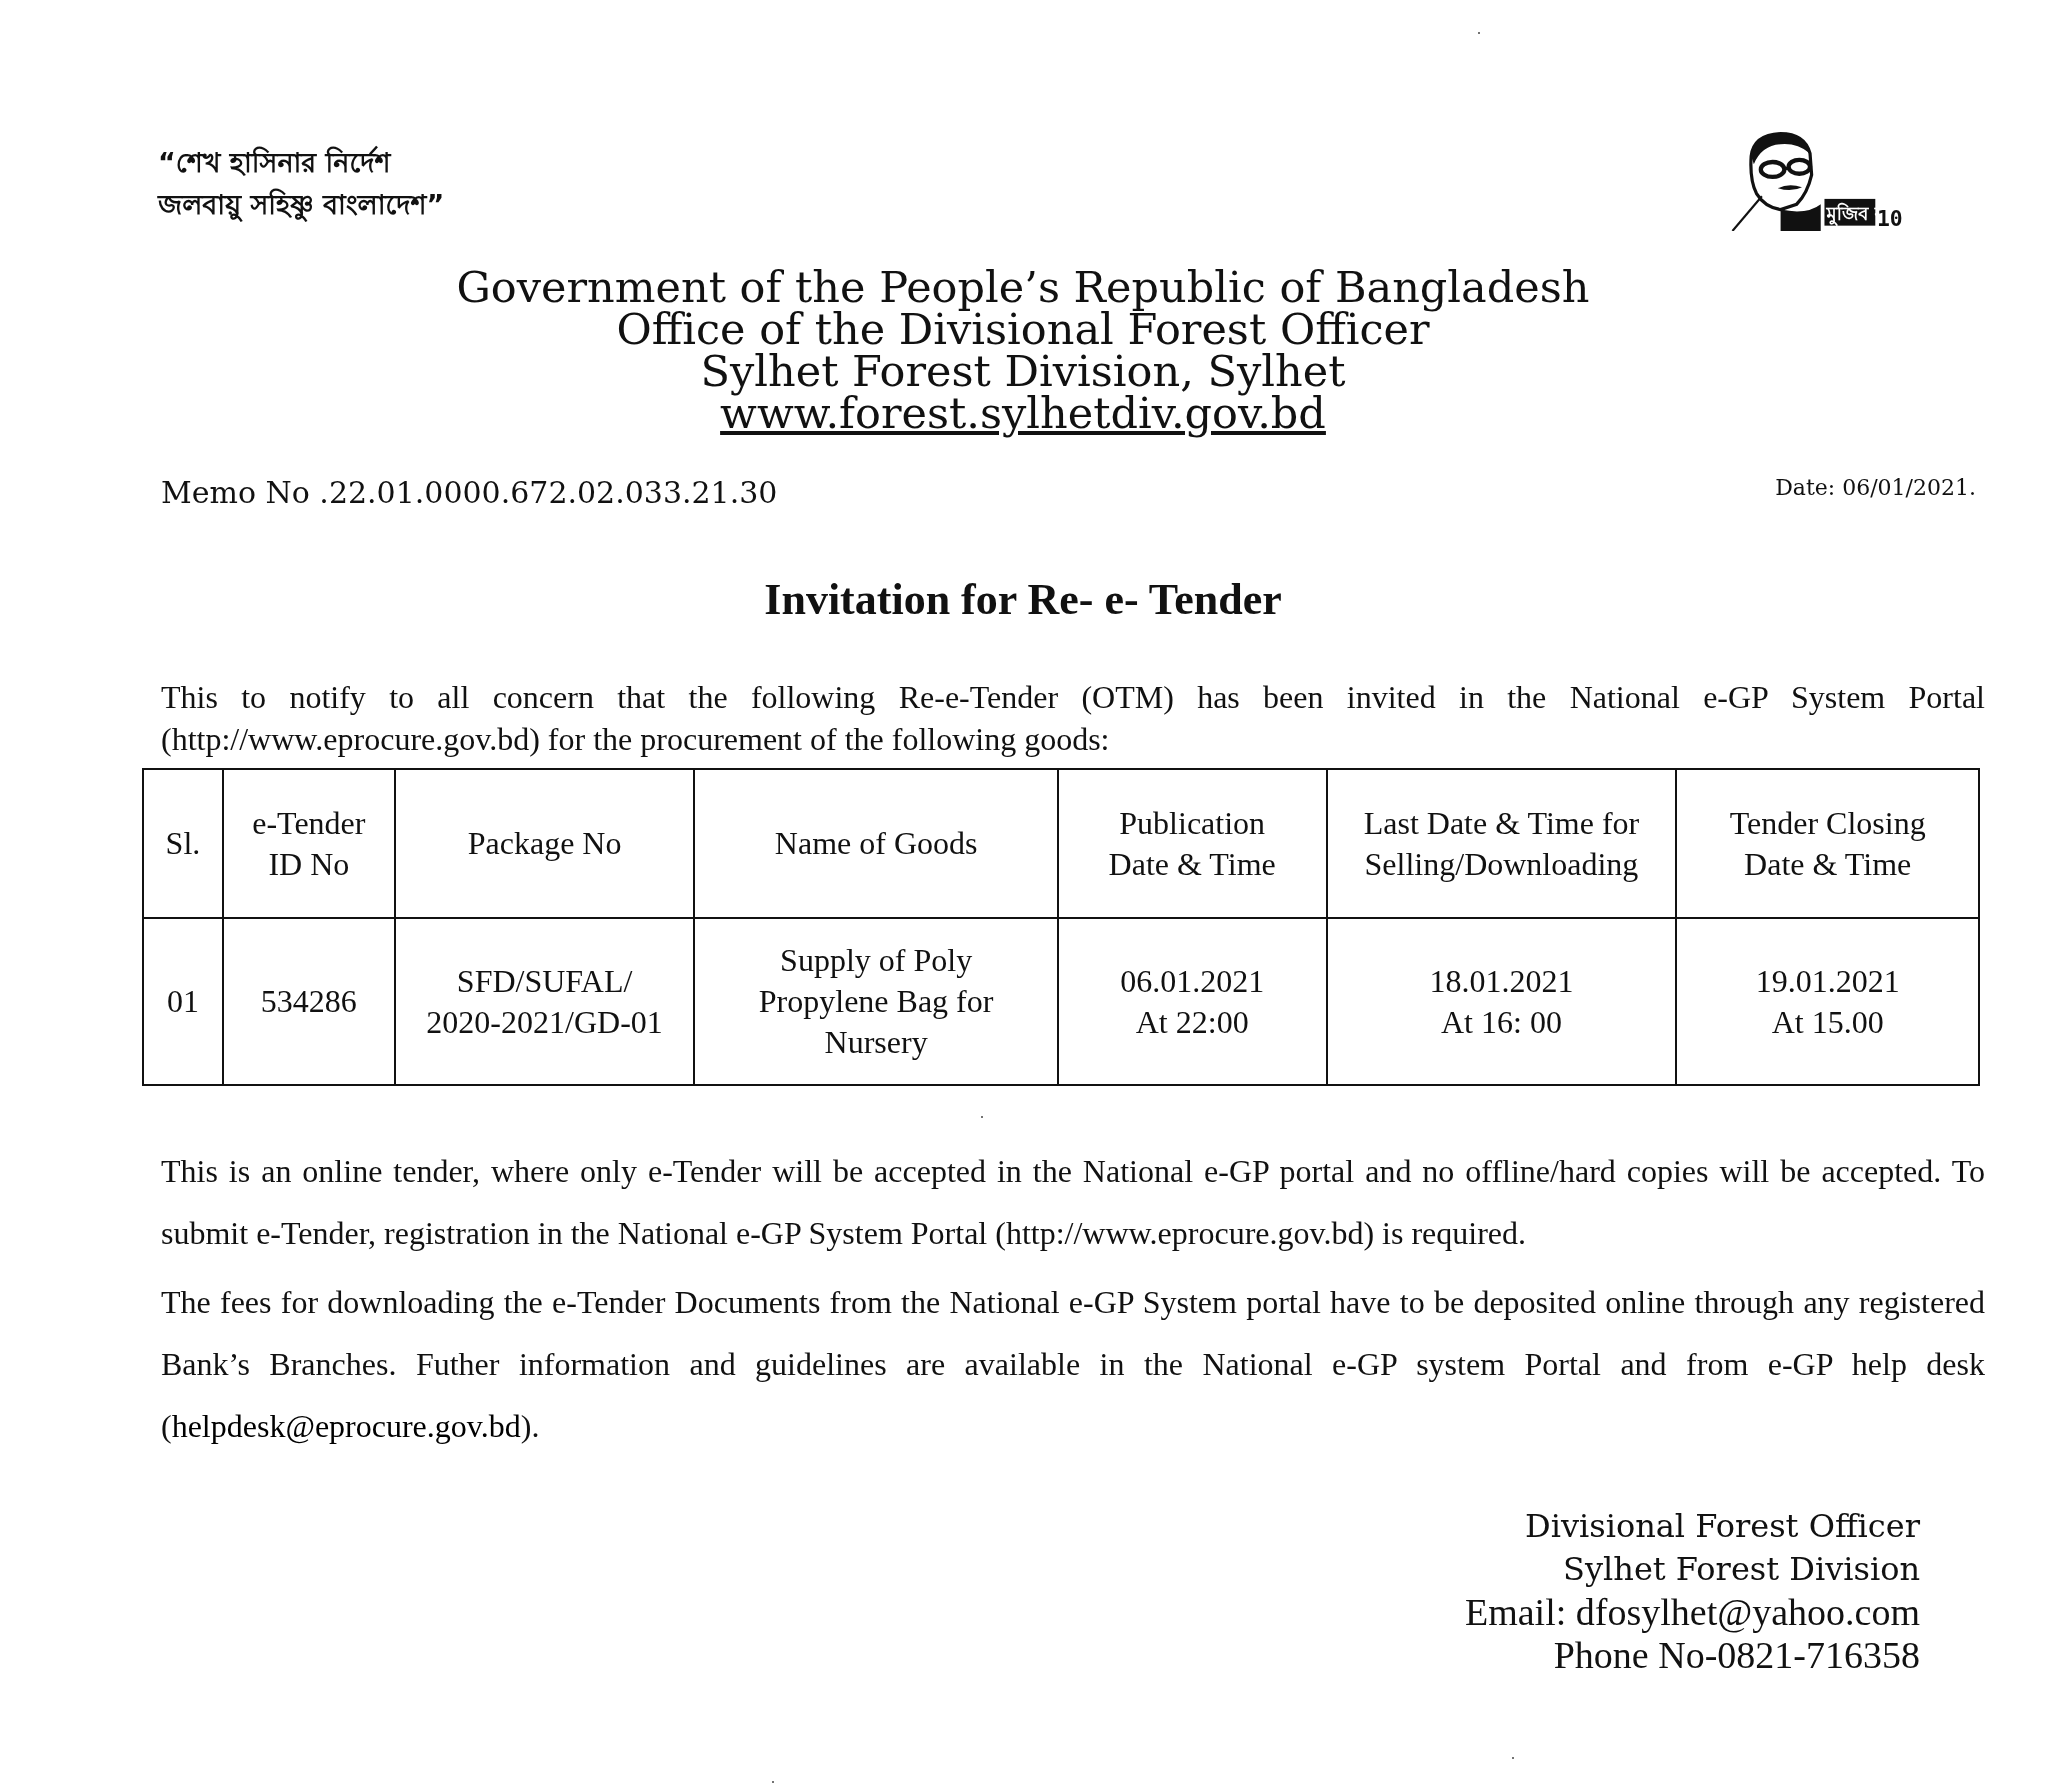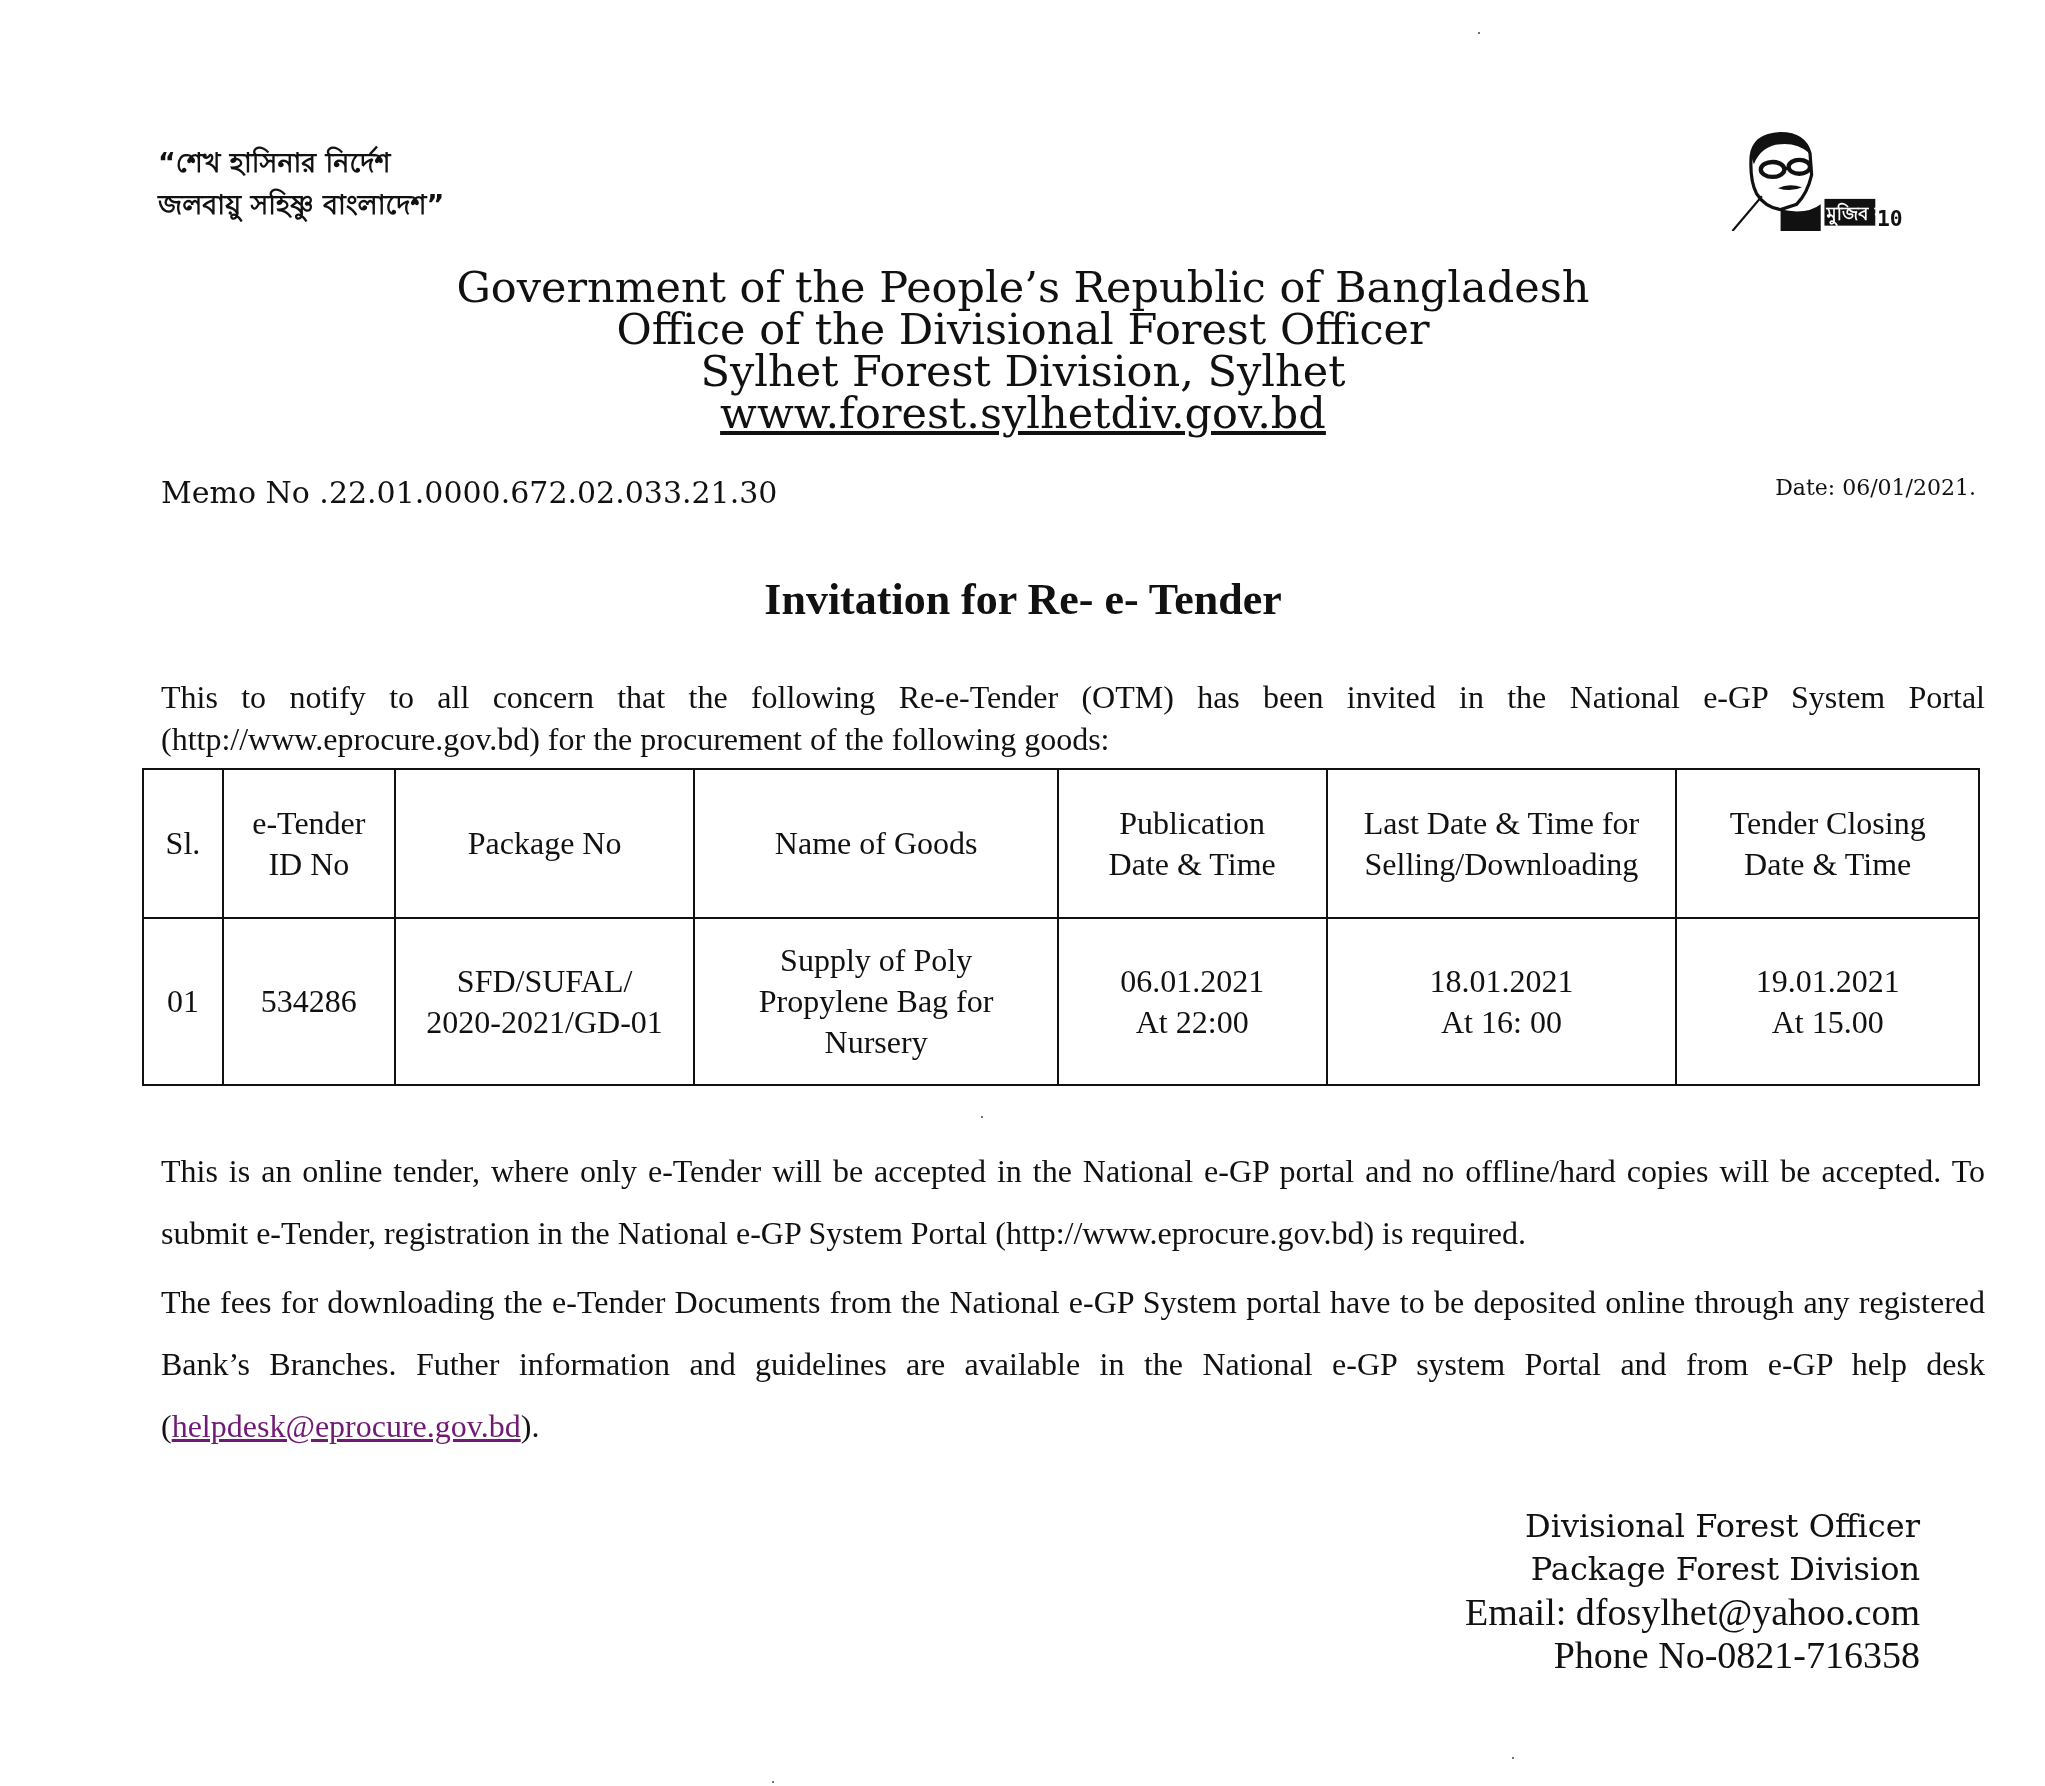--- a/index.html
+++ b/index.html
@@ -23,21 +23,21 @@
   .intro { left: 161px; width: 1824px; top: 649px; font-size: 32px; line-height: 42px; text-align: justify; }
 
   table.tender { position: absolute; left: 142px; top: 768px; width: 1838px; border-collapse: collapse; font-size: 32px; line-height: 41px; }
   table.tender td, table.tender th { border: 2.1px solid #111; text-align: center; vertical-align: middle; font-weight: normal; padding: 0 5.4px; }
   table.tender tr.head { height: 149px; }
   table.tender tr.row { height: 167px; }
 
   .para { left: 161px; width: 1824px; font-size: 32px; line-height: 62px; text-align: justify; }
   .p1 { top: 1113px; }
   .p2 { top: 1244px; }
-  .para a { color: #701a75; text-decoration: underline; }
+  .para a { color: #000000; }
 
   .sig { left: 1384px; width: 536px; top: 1478px; text-align: right; font-size: 32px; line-height: 43px; }
   .sig .big { font-size: 38px; }
 
   .speck { width: 2.1px; height: 2.1px; background: #444; border-radius: 50%; }
 </style>
 </head>
 <body>
 
 <div class="abs slogan">
@@ -148,21 +148,21 @@
         </td>
   </tr>
 </tbody>
   </table>
 
 <div class="abs para p1 serif">This is an online tender, where only e-Tender will be accepted in the National e-GP portal and no offline/hard copies will be accepted. To submit e-Tender, registration in the National e-GP System Portal (http://www.eprocure.gov.bd) is required.</div>
 <div class="abs para p2 serif"><span>The fees for downloading the e-Tender Documents from the National e-GP System portal have to be deposited online through any registered Bank’s Branches. Futher information and guidelines are available in the National e-GP system Portal and from e-GP help desk (</span><a>helpdesk@eprocure.gov.bd</a><span>).</span></div>
 
 <div class="abs sig">
   <div class="cambria">Divisional Forest Officer</div>
-  <div class="cambria">Package Forest Division</div>
+  <div class="cambria">Sylhet Forest Division</div>
   <div class="serif big">Email: dfosylhet@yahoo.com</div>
   <div class="serif big">Phone No-0821-716358</div>
 </div>
 
 <div class="abs speck" style="left:1478px;top:5.4px"></div>
 <div class="abs speck" style="left:981px;top:1089px"></div>
 <div class="abs speck" style="left:772px;top:1754px"></div>
 <div class="abs speck" style="left:1512px;top:1730px"></div>
 
 

